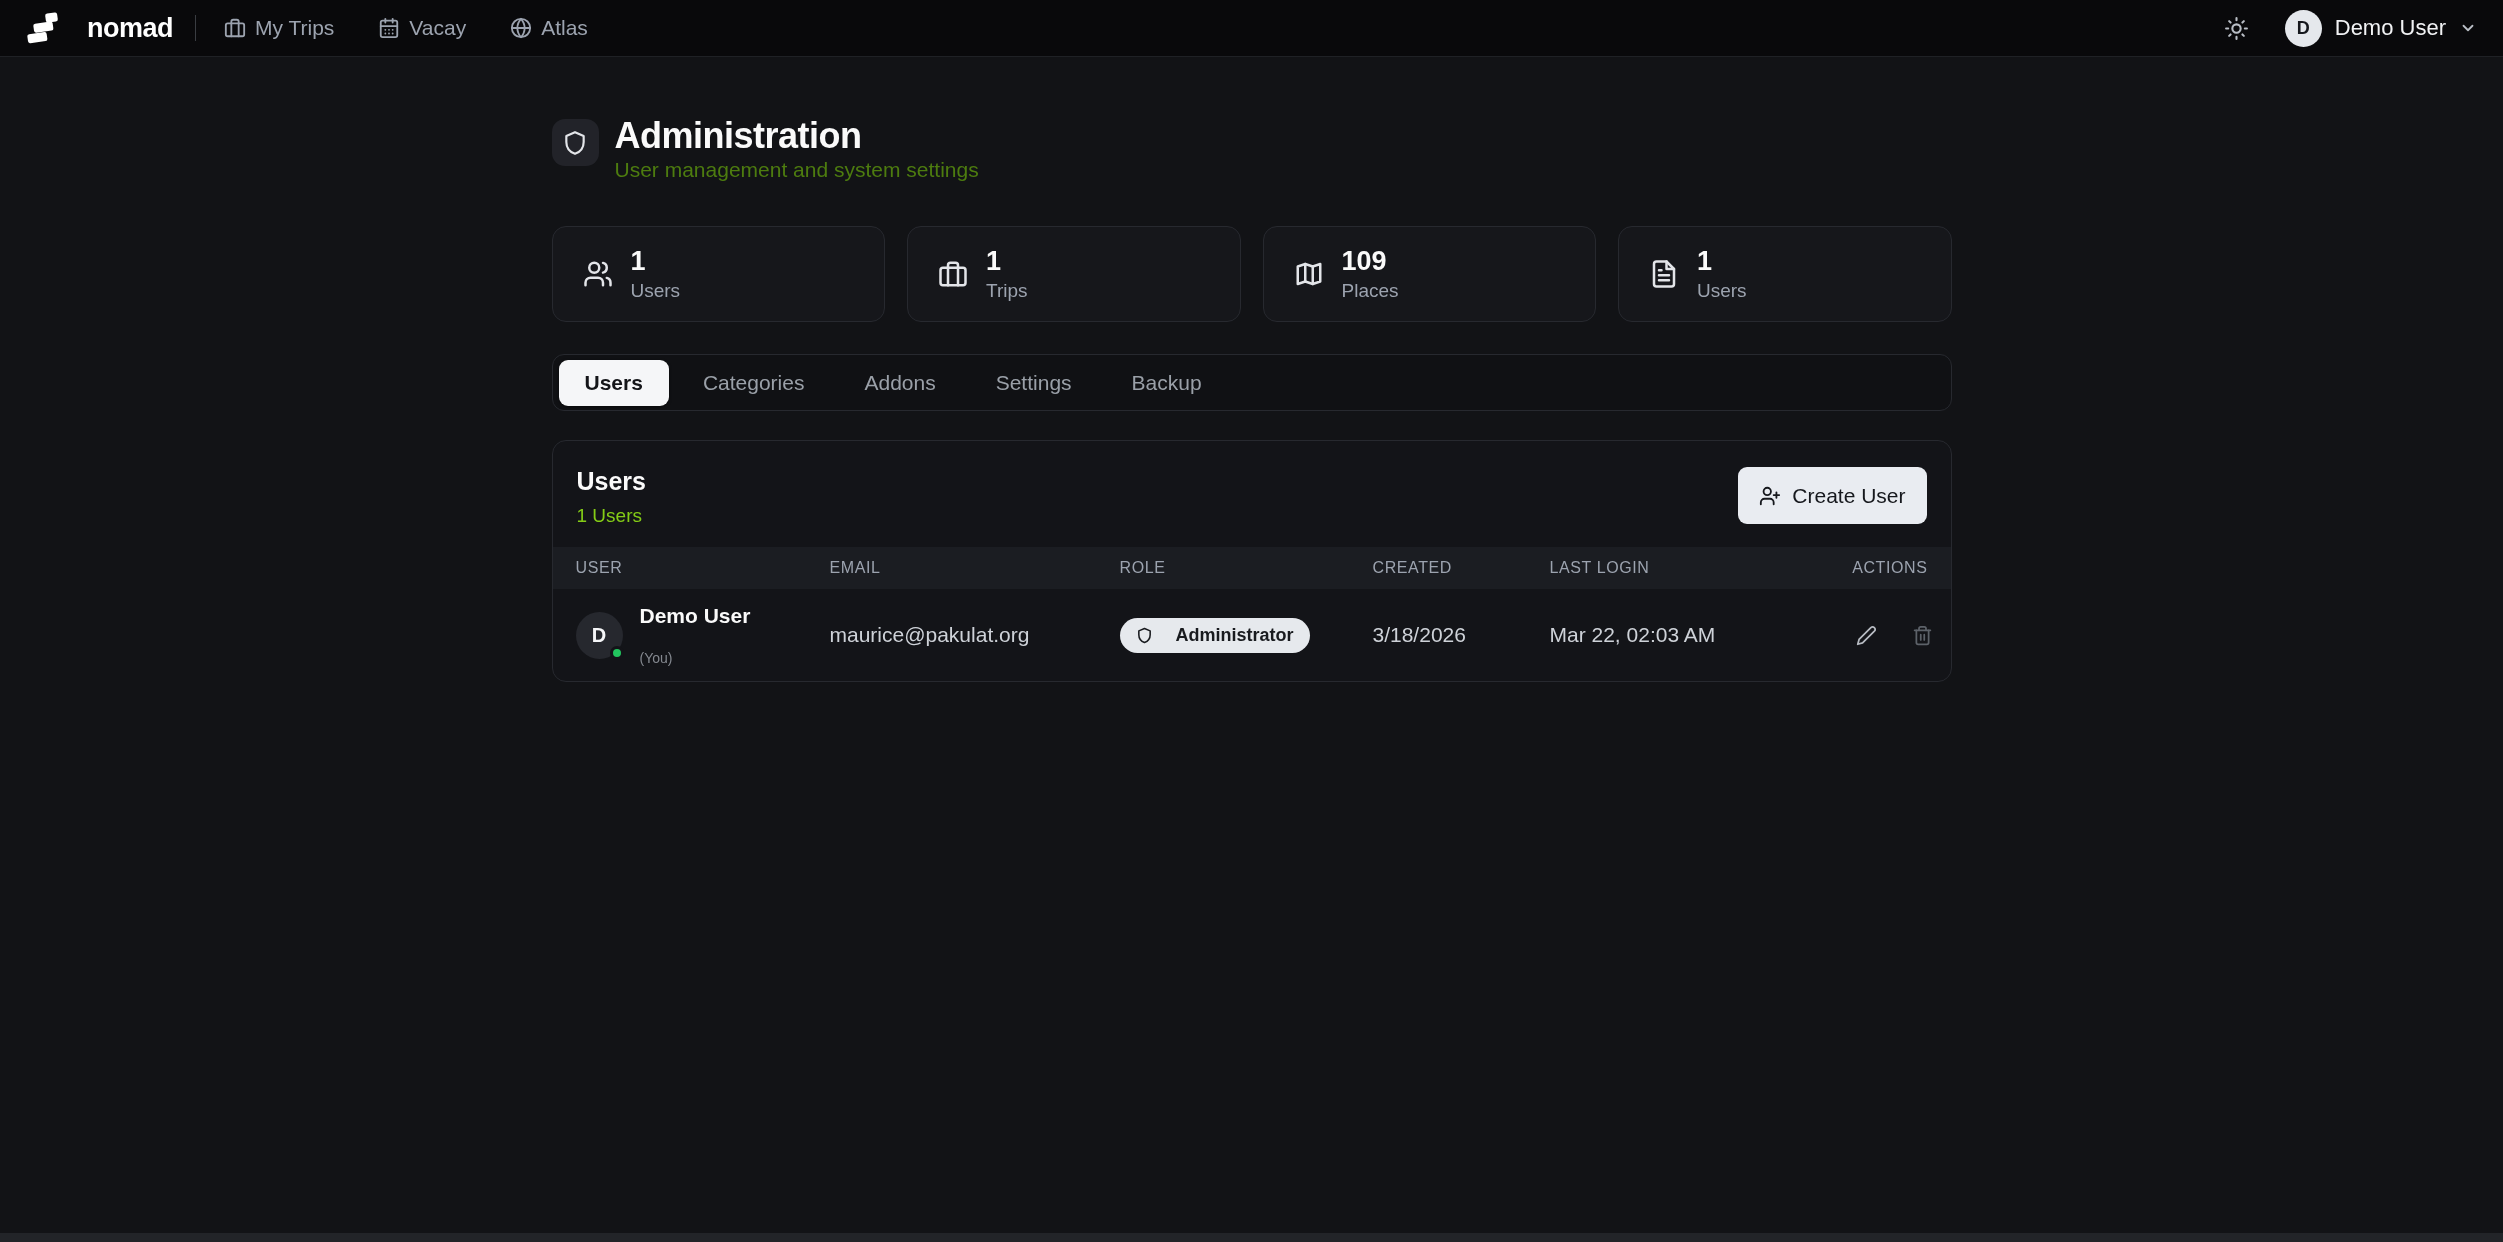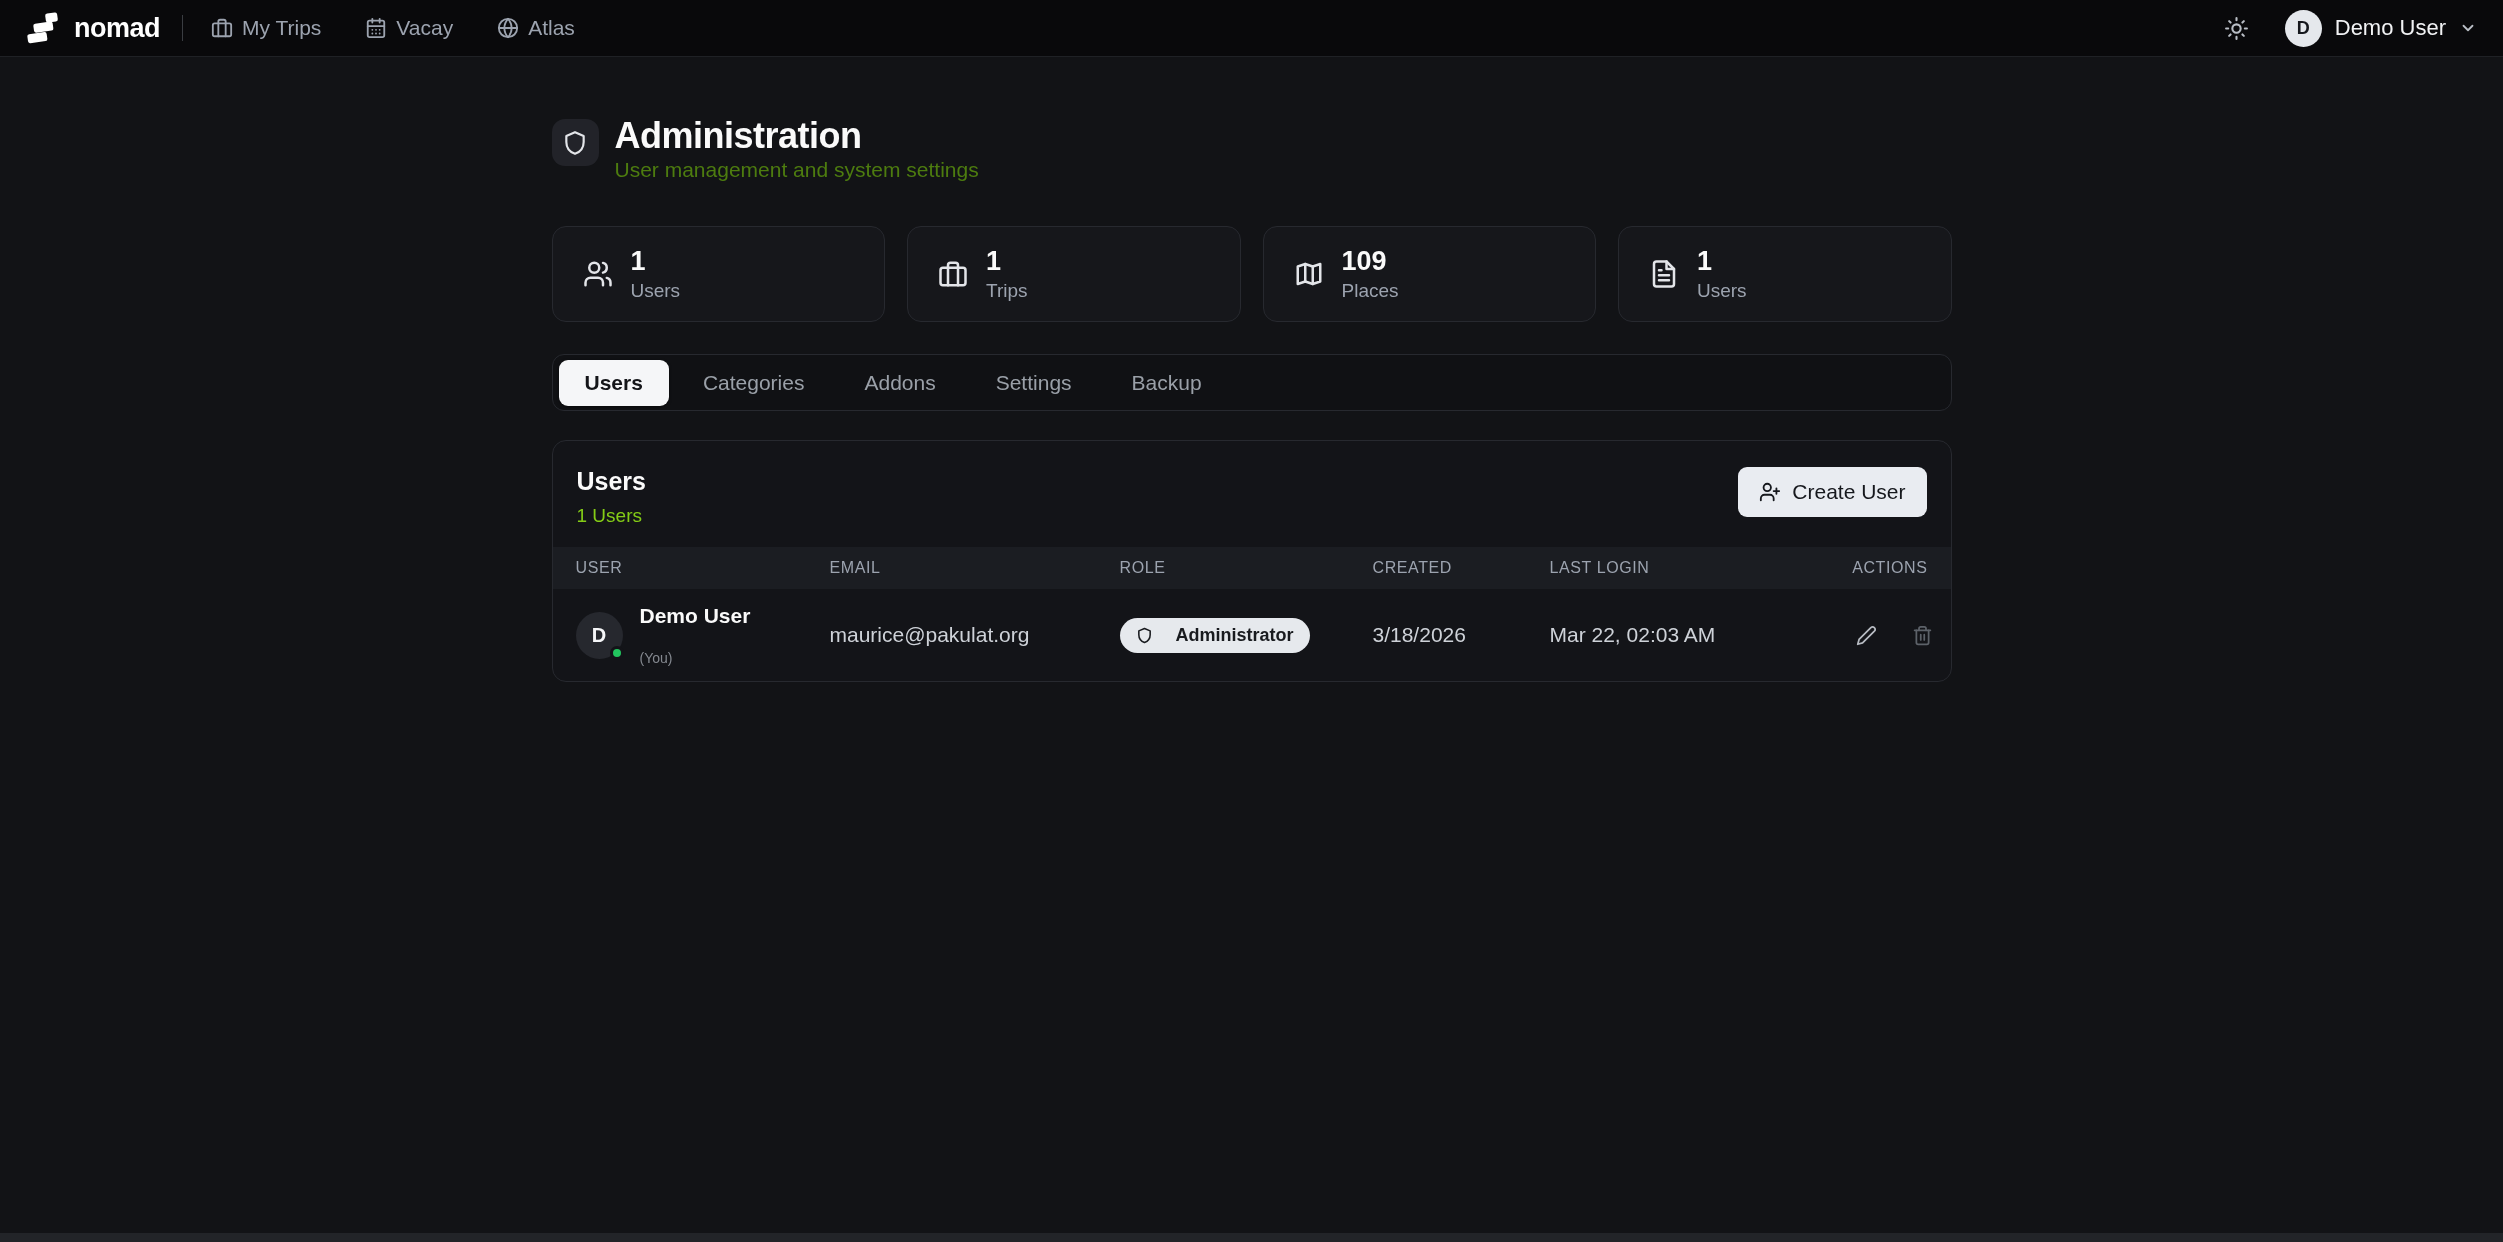--- a/index.html
+++ b/index.html
@@ -11,21 +11,21 @@
     overflow:hidden;
     position:relative;
   }
   svg { display:block; }
 
   
   .topnav {
     height:57px; background:#09090b; border-bottom:1px solid #1f2125;
     display:flex; align-items:center; padding:0 26px;
   }
-  .brand { display:flex; align-items:center; gap:12px; cursor:pointer; }
+  .brand { display:flex; align-items:center; gap:25px; cursor:pointer; }
   .brand-mark { width:36px; height:36px; }
   .brand-name { font-size:27px; font-weight:800; letter-spacing:-0.5px; color:#ffffff; }
   .nav-divider { width:1px; height:26px; background:#3a3d42; margin:0 28px 0 22px; }
   .nav-links { display:flex; align-items:center; gap:44px; }
   .nav-link { display:flex; align-items:center; gap:9px; color:#9ca3af; font-size:21px; cursor:pointer; }
   .nav-link svg { width:22px; height:22px; stroke:#9ca3af; }
   .topnav-right { margin-left:auto; display:flex; align-items:center; gap:28px; }
   .icon-btn { width:40px; height:40px; display:flex; align-items:center; justify-content:center; cursor:pointer; border-radius:8px; }
   .icon-btn svg { width:25px; height:25px; stroke:#b9bec6; }
   .user-menu { display:flex; align-items:center; gap:13px; cursor:pointer; }
@@ -67,21 +67,21 @@
     padding:11px 26px; border-radius:9px; font-size:21px; color:#9aa0a8; cursor:pointer;
   }
   .tab.active { background:#f5f6f8; color:#141519; font-weight:600; box-shadow:0 1px 3px rgba(0,0,0,.5); }
 
   
   .panel { border:1px solid #27292f; border-radius:14px; background:#131418; overflow:hidden; }
   .panel-head { display:flex; align-items:flex-start; padding:26px 24px 20px 24px; }
   .panel-title { font-size:25px; font-weight:700; }
   .panel-count { font-size:19px; color:#84cc16; margin-top:9px; }
   .create-btn {
-    margin-left:auto; height:50px; background:#e9ecf1; color:#16181d; border:none; border-radius:9px;
+    margin-left:auto; height:57px; background:#e9ecf1; color:#16181d; border:none; border-radius:9px;
     display:flex; align-items:center; gap:11px; padding:0 21px; font-size:21px; font-weight:500;
     font-family:inherit; cursor:pointer;
   }
   .create-btn svg { width:22px; height:22px; stroke:#16181d; }
 
   .tbl-head, .tbl-row {
     display:grid; grid-template-columns:254px 290px 253px 177px 300px 1fr;
     align-items:center; padding:0 23px;
   }
   .tbl-head { background:#1b1d22; height:42px; }

